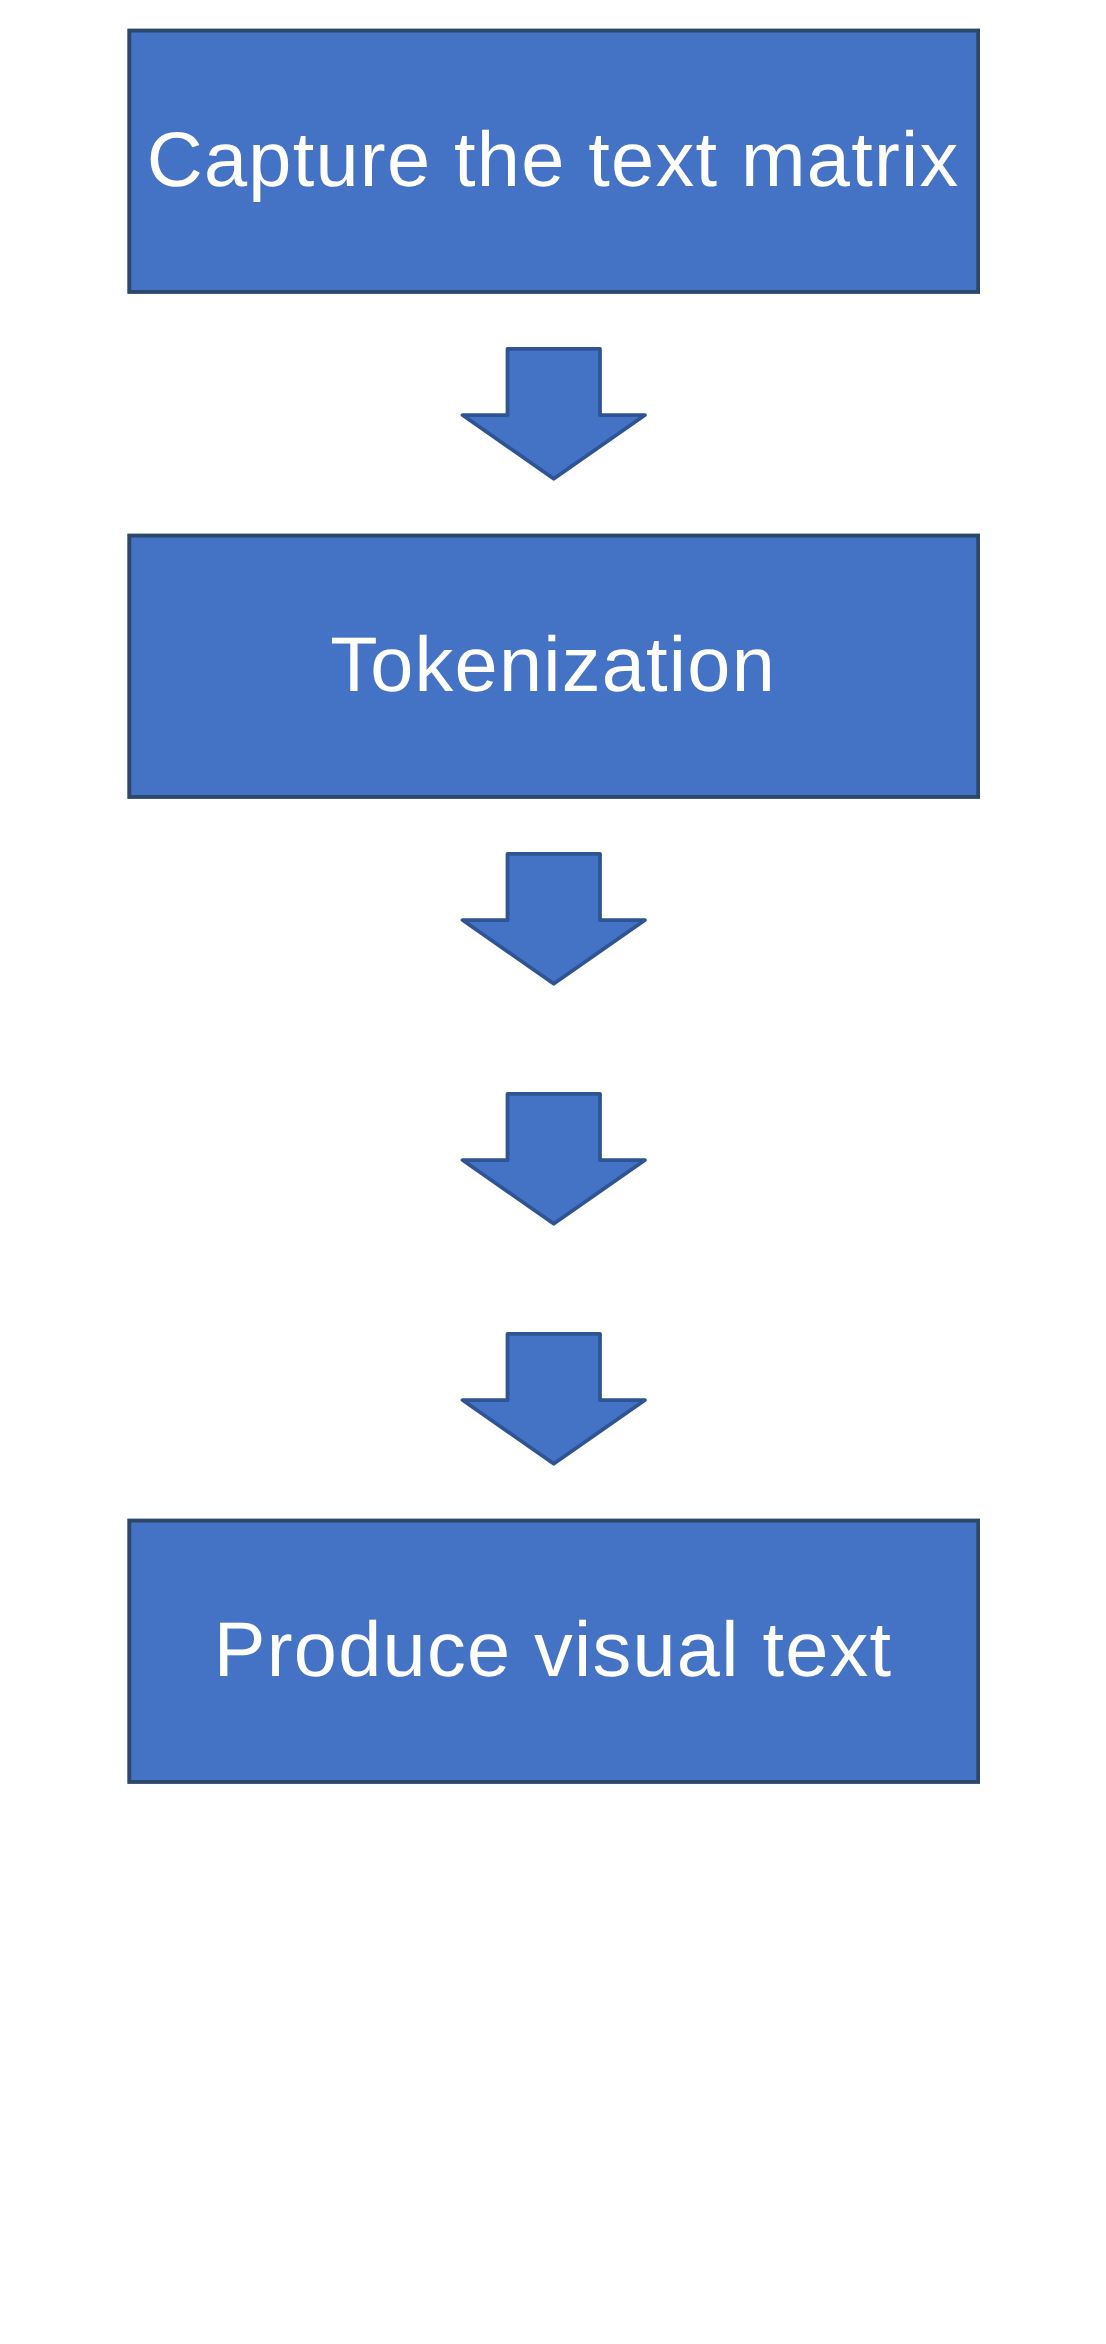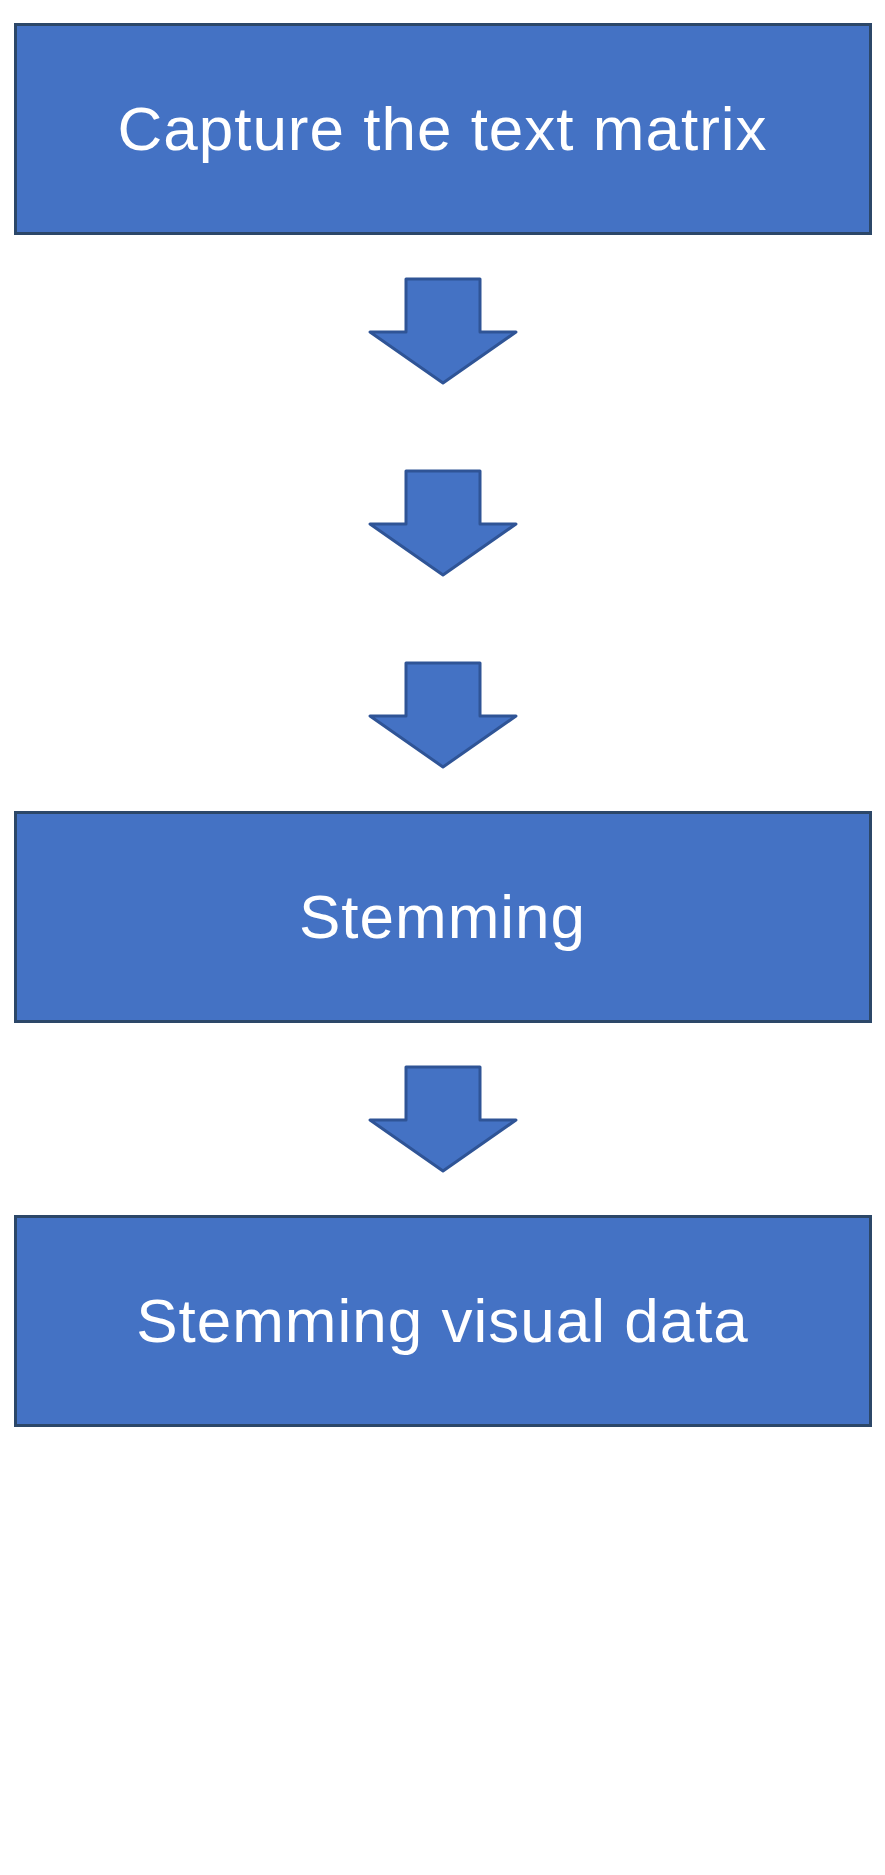--- a/index.html
+++ b/index.html
@@ -17,21 +17,21 @@
     width: 885px;
     height: 1875px;
     display: flex;
     flex-direction: column;
     align-items: center;
     padding-top: 23px;
     box-sizing: border-box;
     background: var(--page-bg, #ffffff);
   }
   .flow-box {
-    width: 858px;
+    width: 682px;
     height: 212px;
     box-sizing: border-box;
     background: var(--box-fill, #4472C4);
     border: 3px solid var(--box-border, #2C4768);
     display: flex;
     align-items: center;
     justify-content: center;
     flex: 0 0 auto;
   }
   .flow-box .label {
@@ -56,35 +56,35 @@
 <div class="flow">
 
   <div class="flow-box">
     <span class="label">Capture the text matrix</span>
   </div>
 
   <svg class="flow-arrow" viewBox="0 0 150 108" xmlns="http://www.w3.org/2000/svg">
     <polygon points="38,2 112,2 112,55 148,55 75,106 2,55 38,55" style="fill:var(--arrow-fill,#4472C4); stroke:var(--arrow-border,#2F5496); stroke-width:3; stroke-linejoin:round;"></polygon>
   </svg>
 
+  <div class="flow-box">
+    <span class="label">Tokenization</span>
+  </div>
+
+  <svg class="flow-arrow" viewBox="0 0 150 108" xmlns="http://www.w3.org/2000/svg">
+    <polygon points="38,2 112,2 112,55 148,55 75,106 2,55 38,55" style="fill:var(--arrow-fill,#4472C4); stroke:var(--arrow-border,#2F5496); stroke-width:3; stroke-linejoin:round;"></polygon>
+  </svg>
+
 
   <svg class="flow-arrow" viewBox="0 0 150 108" xmlns="http://www.w3.org/2000/svg">
     <polygon points="38,2 112,2 112,55 148,55 75,106 2,55 38,55" style="fill:var(--arrow-fill,#4472C4); stroke:var(--arrow-border,#2F5496); stroke-width:3; stroke-linejoin:round;"></polygon>
   </svg>
 
 
   <svg class="flow-arrow" viewBox="0 0 150 108" xmlns="http://www.w3.org/2000/svg">
     <polygon points="38,2 112,2 112,55 148,55 75,106 2,55 38,55" style="fill:var(--arrow-fill,#4472C4); stroke:var(--arrow-border,#2F5496); stroke-width:3; stroke-linejoin:round;"></polygon>
   </svg>
 
   <div class="flow-box">
-    <span class="label">Stemming</span>
-  </div>
-
-  <svg class="flow-arrow" viewBox="0 0 150 108" xmlns="http://www.w3.org/2000/svg">
-    <polygon points="38,2 112,2 112,55 148,55 75,106 2,55 38,55" style="fill:var(--arrow-fill,#4472C4); stroke:var(--arrow-border,#2F5496); stroke-width:3; stroke-linejoin:round;"></polygon>
-  </svg>
-
-  <div class="flow-box">
-    <span class="label">Stemming visual data</span>
+    <span class="label">Produce visual text</span>
   </div>
 
 </div>
 
 </body></html>

